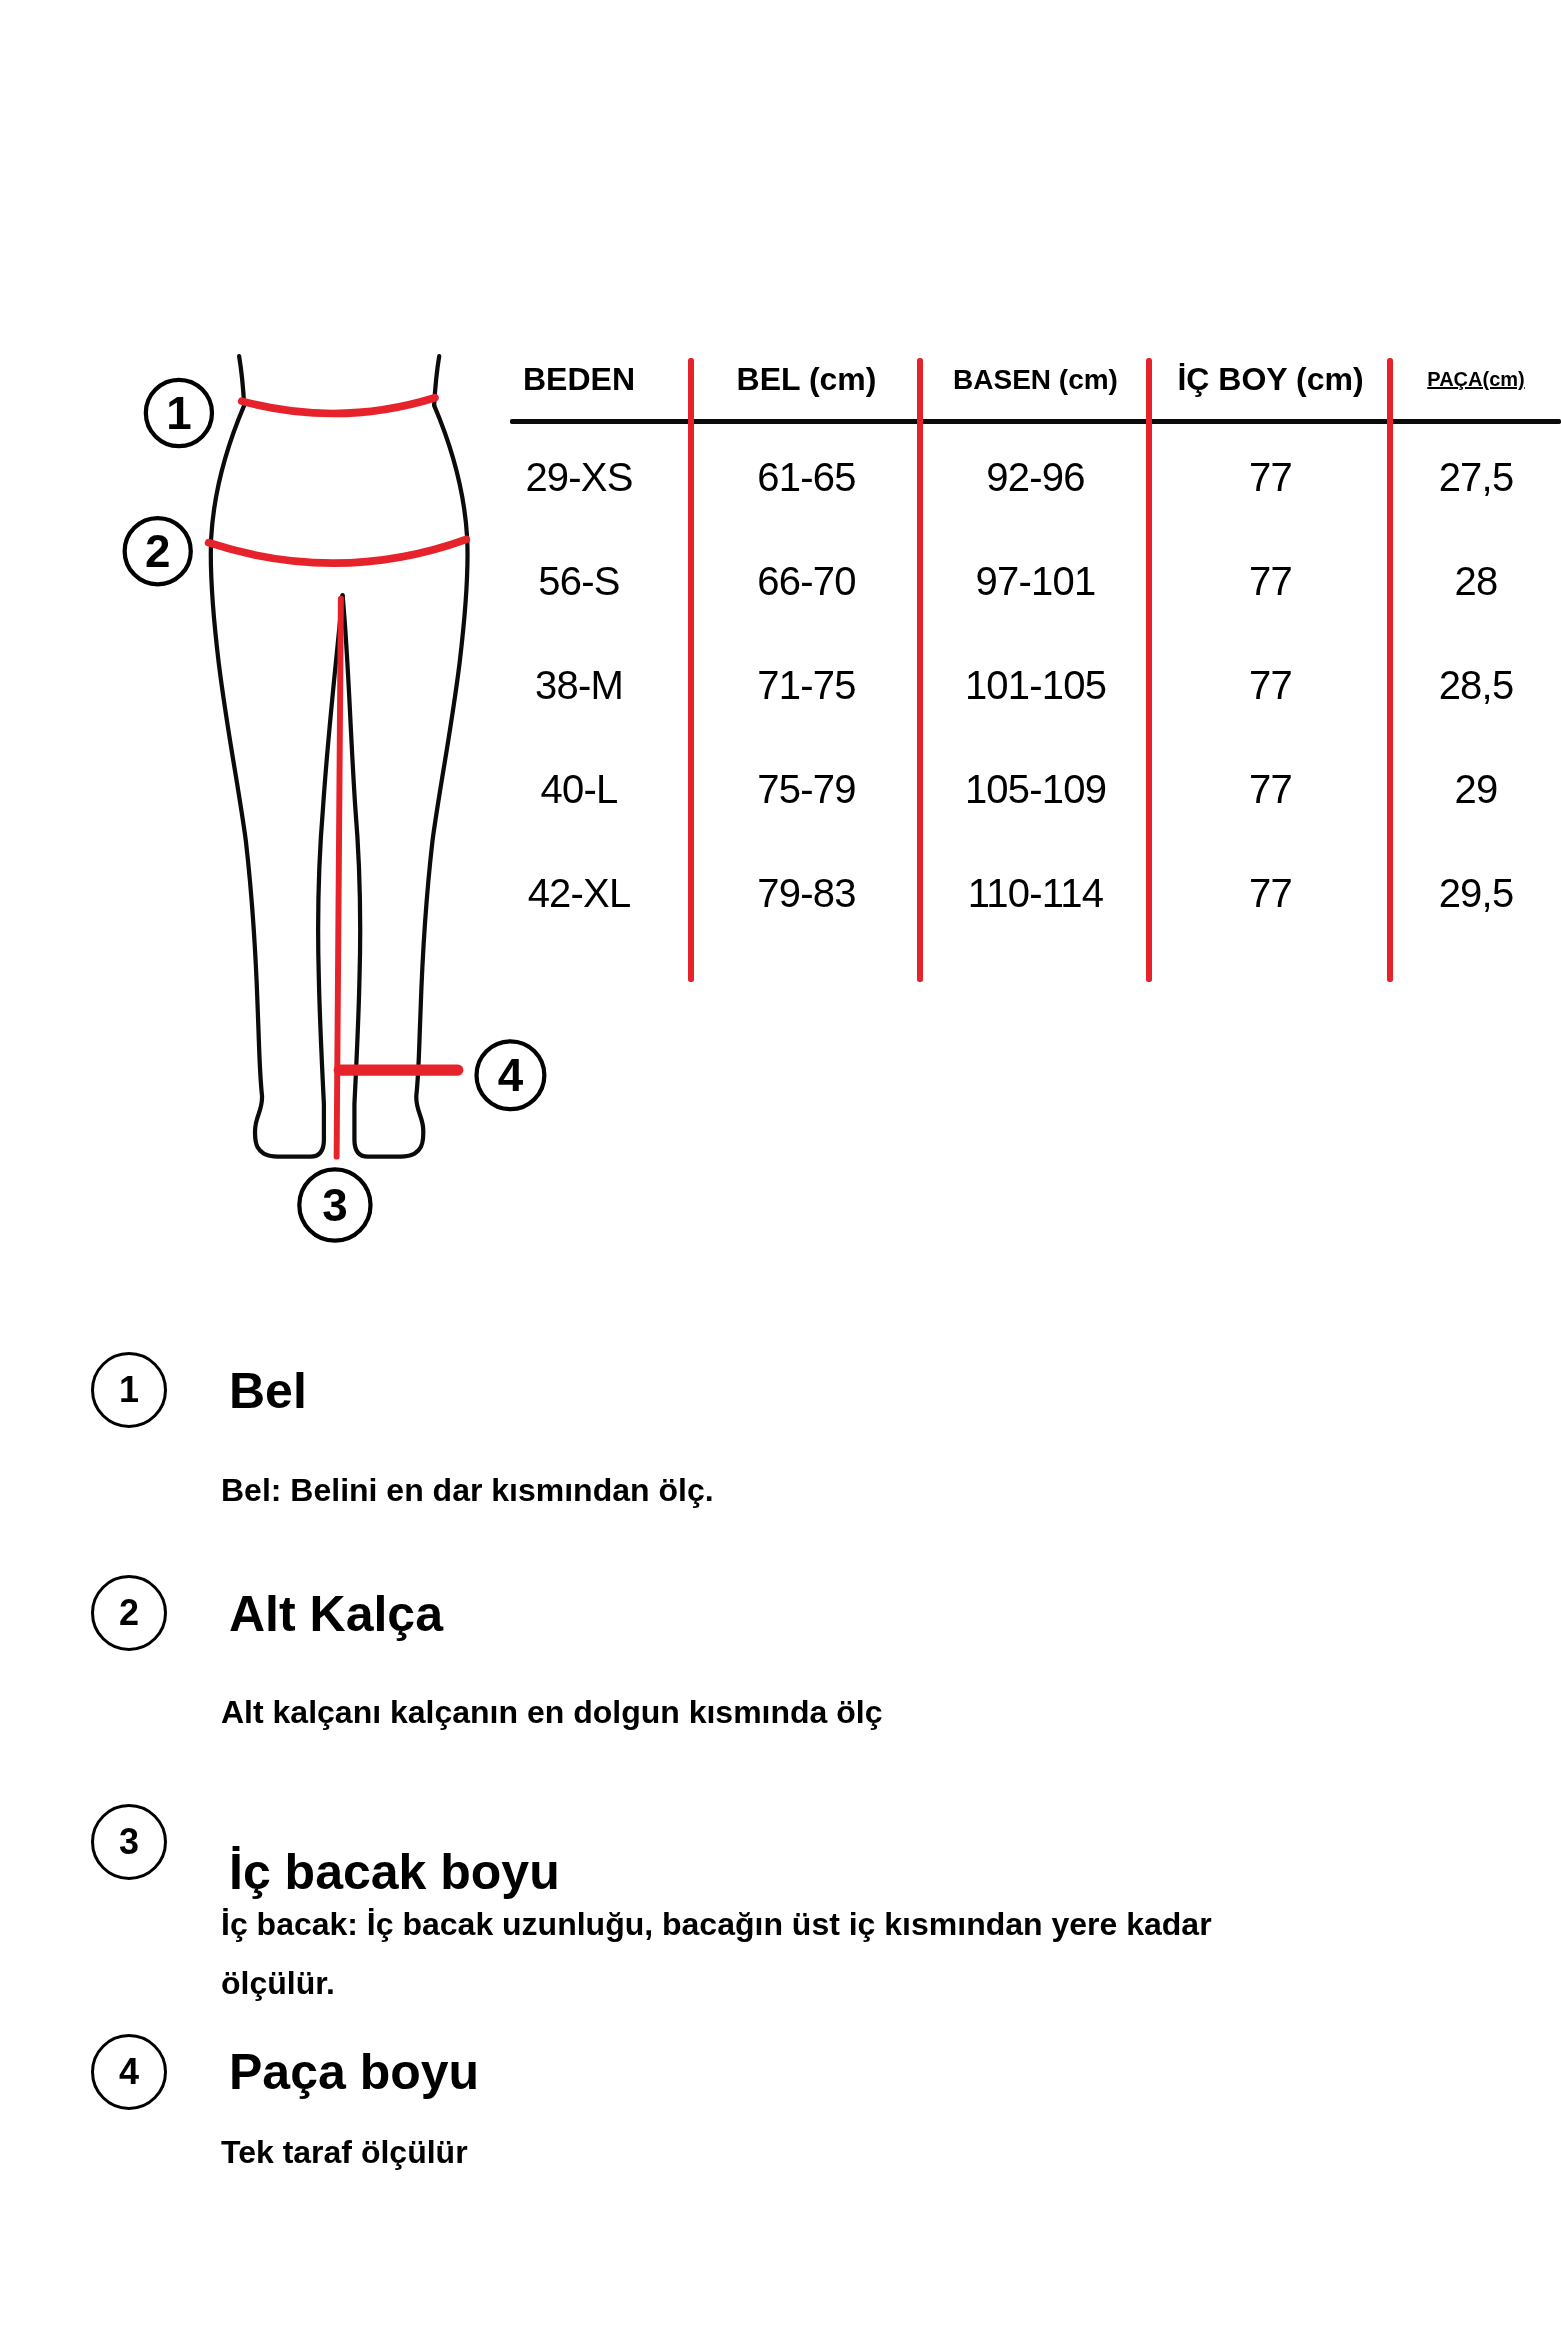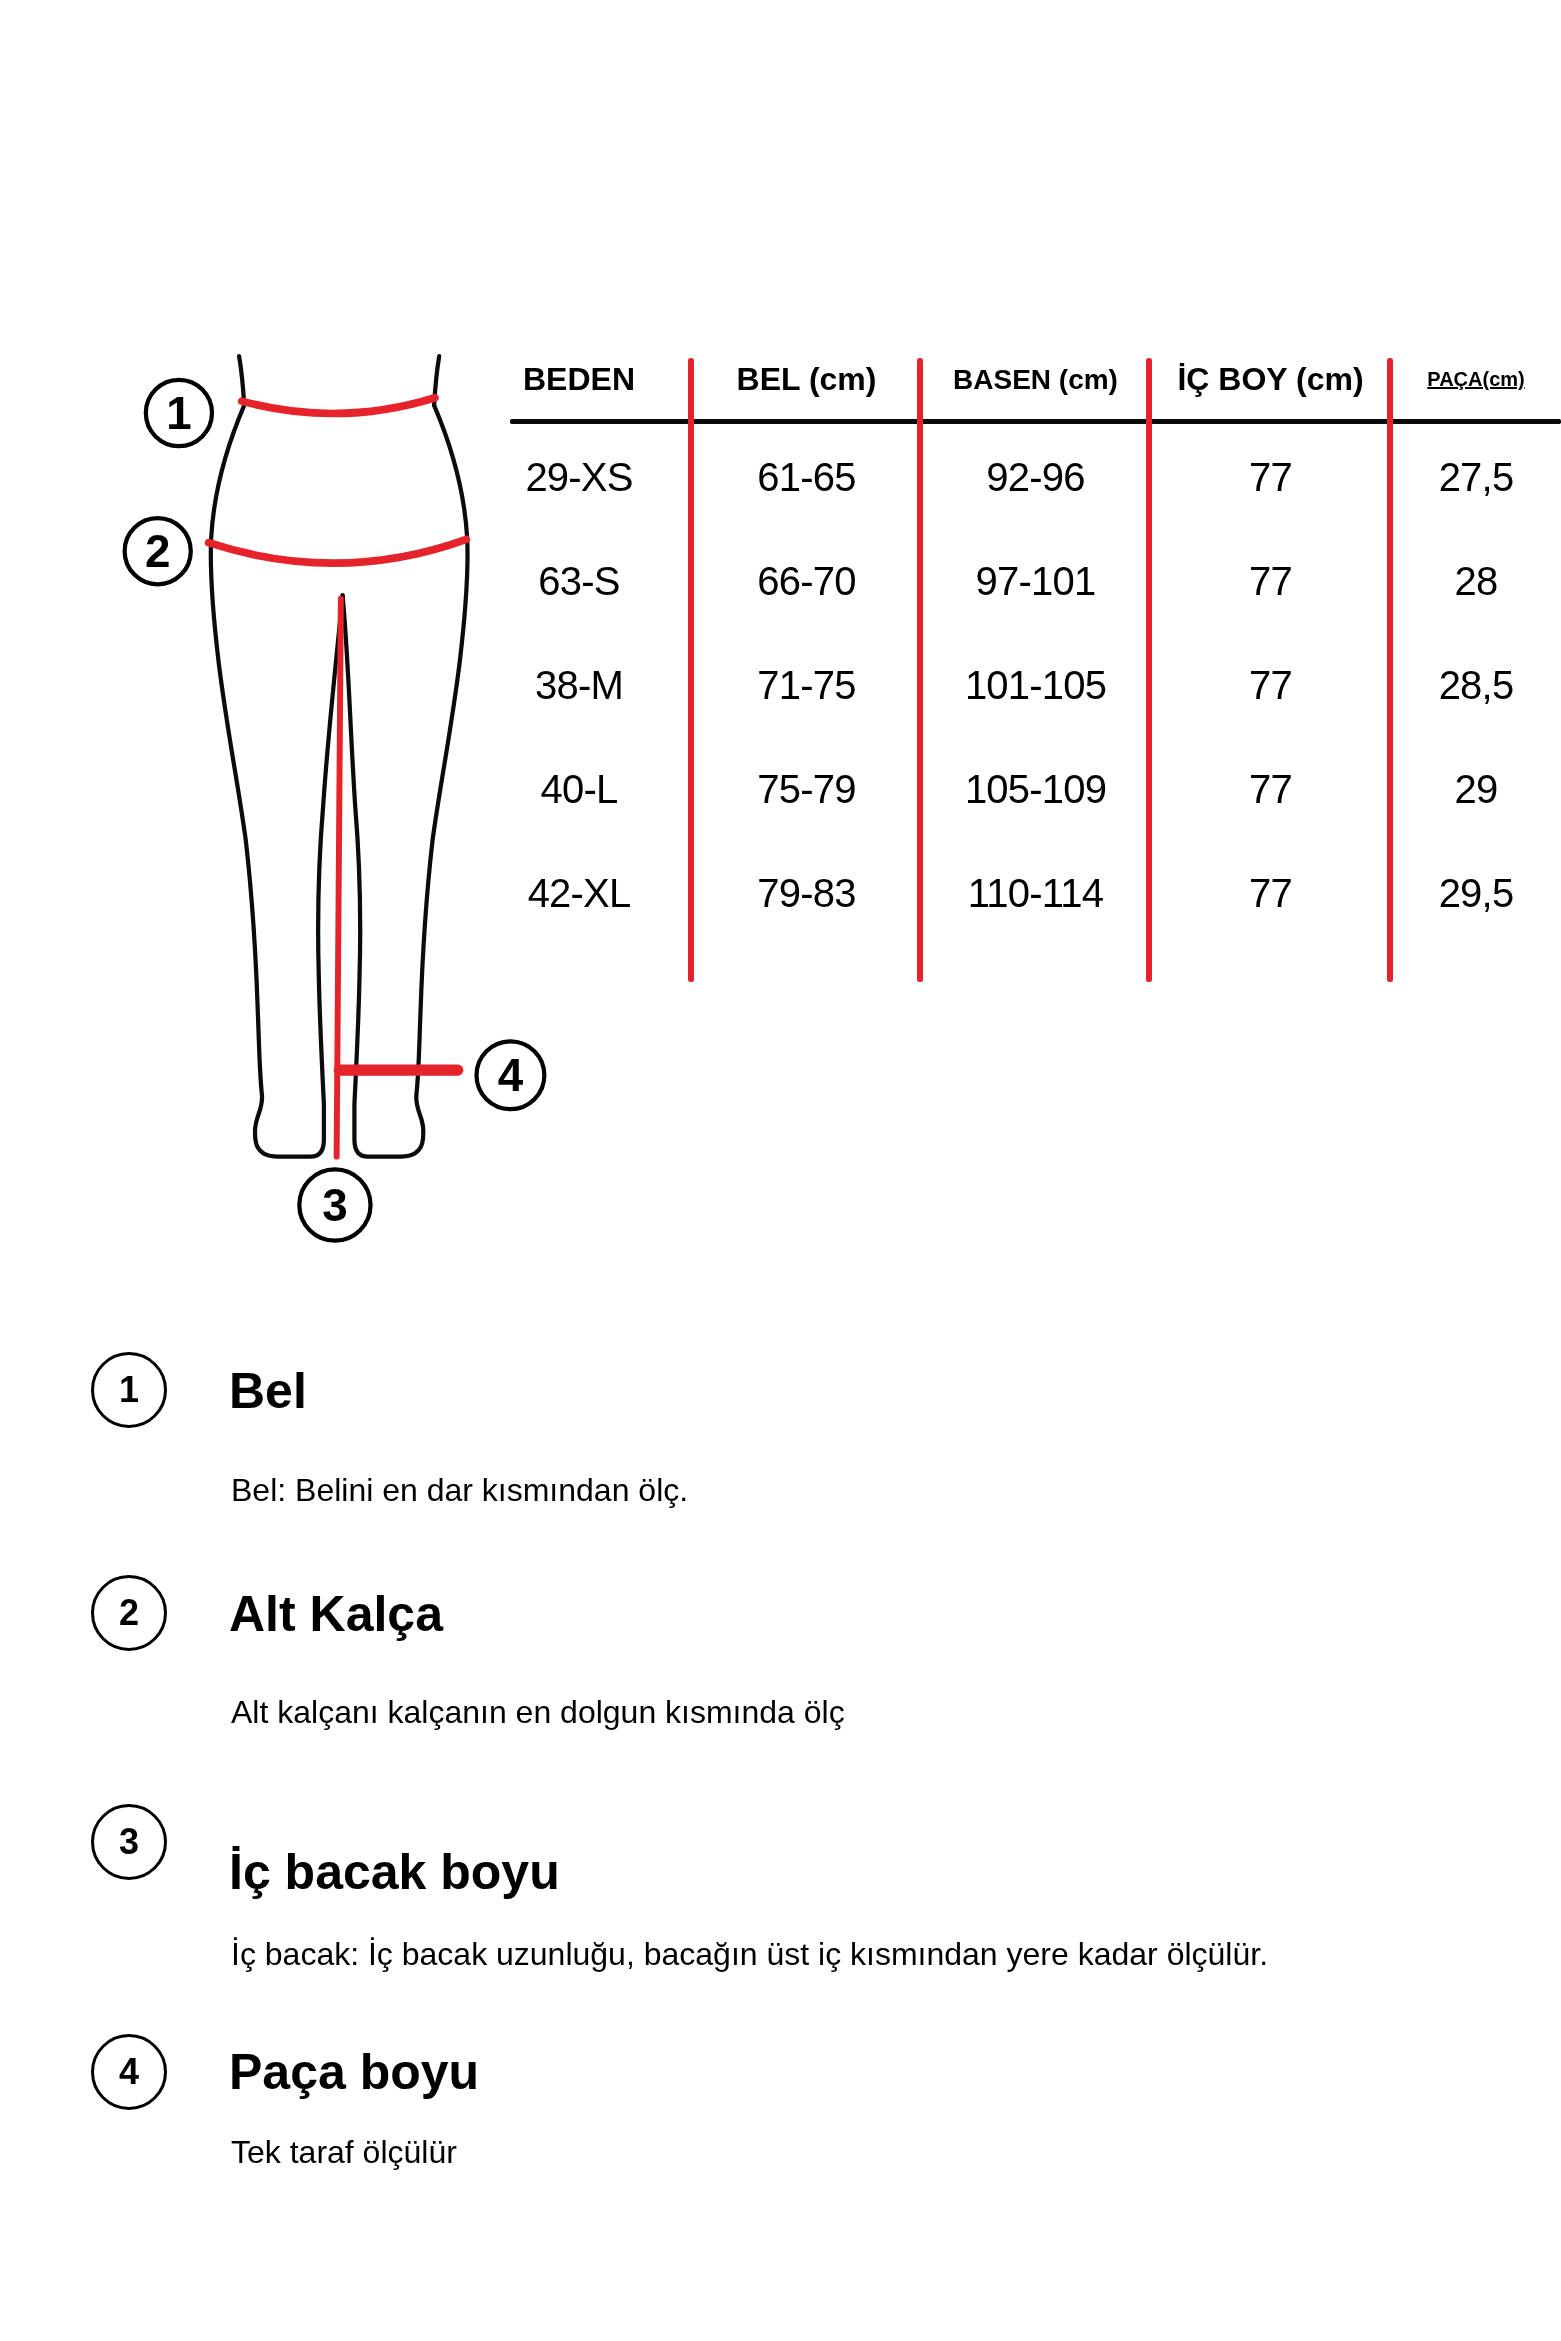--- a/index.html
+++ b/index.html
@@ -39,22 +39,22 @@
     position:absolute; left:91px; width:76px; height:76px; box-sizing:border-box;
     border:3.4px solid #000; border-radius:50%;
     display:flex; align-items:center; justify-content:center;
     font-size:36px; font-weight:600;
   }
   .legend-title {
     position:absolute; left:229px; transform:translateY(-50%);
     font-size:50px; font-weight:700; white-space:nowrap;text-align:right;
   }
   .legend-desc {
-    position:absolute; left:231px; transform:translateY(-50%);
-    font-size:32px; font-weight:400; line-height:59px; max-width:1060px;
+    position:absolute; left:221px; transform:translateY(-50%);
+    font-size:32px; font-weight:700; line-height:59px; max-width:1060px;
   }
   .c-1 { top:1352px; } .t-1 { top:1391px; } .d-1 { top:1490px; }
   .c-2 { top:1575px; } .t-2 { top:1614px; } .d-2 { top:1712px; }
   .c-3 { top:1804px; } .t-3 { top:1842px;margin-top:30px; } .d-3 { top:1954px; }
   .c-4 { top:2034px; } .t-4 { top:2072px; } .d-4 { top:2152px; }
 </style>
 </head>
 <body>
 
 <div class="page">
@@ -133,21 +133,21 @@
 
     <div class="rows-wrap">
       <div class="data-row">
         <div>29-XS</div>
         <div>61-65</div>
         <div>92-96</div>
         <div>77</div>
         <div>27,5</div>
       </div>
       <div class="data-row">
-        <div>63-S</div>
+        <div>56-S</div>
         <div>66-70</div>
         <div>97-101</div>
         <div>77</div>
         <div>28</div>
       </div>
       <div class="data-row">
         <div>38-M</div>
         <div>71-75</div>
         <div>101-105</div>
         <div>77</div>

